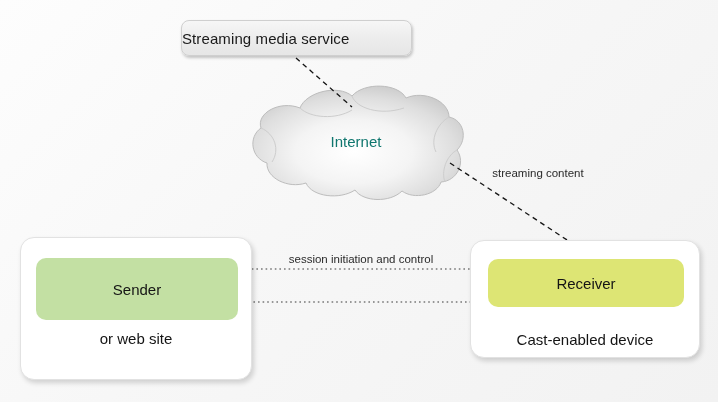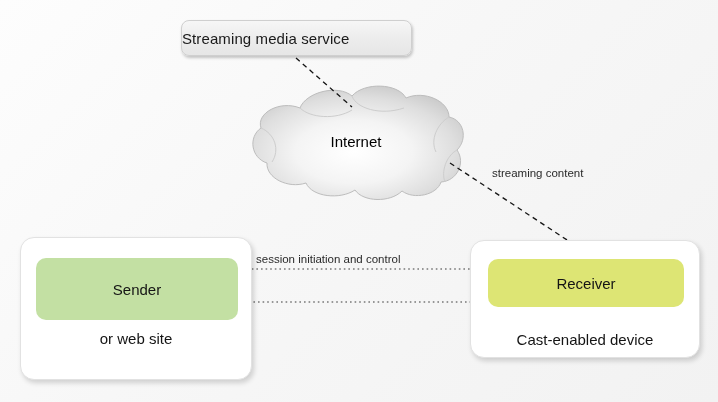--- a/index.html
+++ b/index.html
@@ -50,21 +50,21 @@
   }
 
   
   .cloud-label {
     position: absolute;
     left: 252px;
     top: 133px;
     width: 208px;
     text-align: center;
     font-size: 15px;
-    color: #000000;
+    color: #0f766e;
   }
 
   
   .panel {
     position: absolute;
     background: #ffffff;
     border: 1px solid #e2e2e2;
     border-radius: 14px;
     box-shadow: 2px 3px 5px rgba(0,0,0,0.16);
     box-sizing: border-box;
@@ -117,20 +117,21 @@
     line-height: 21px;
   }
   .caption.sender-caption { top: 90px; }
   .caption.receiver-caption { top: 88px; }
 
   
   .edge-label {
     position: absolute;
     font-size: 11.5px;
     color: #2a2a2a;
+    text-align: center;
     line-height: 13px;
     white-space: nowrap;
   }
   .edge-label.streaming {
     left: 492px;
     top: 167px;
     width: 92px;
     white-space: normal;
   }
   .edge-label.session {

